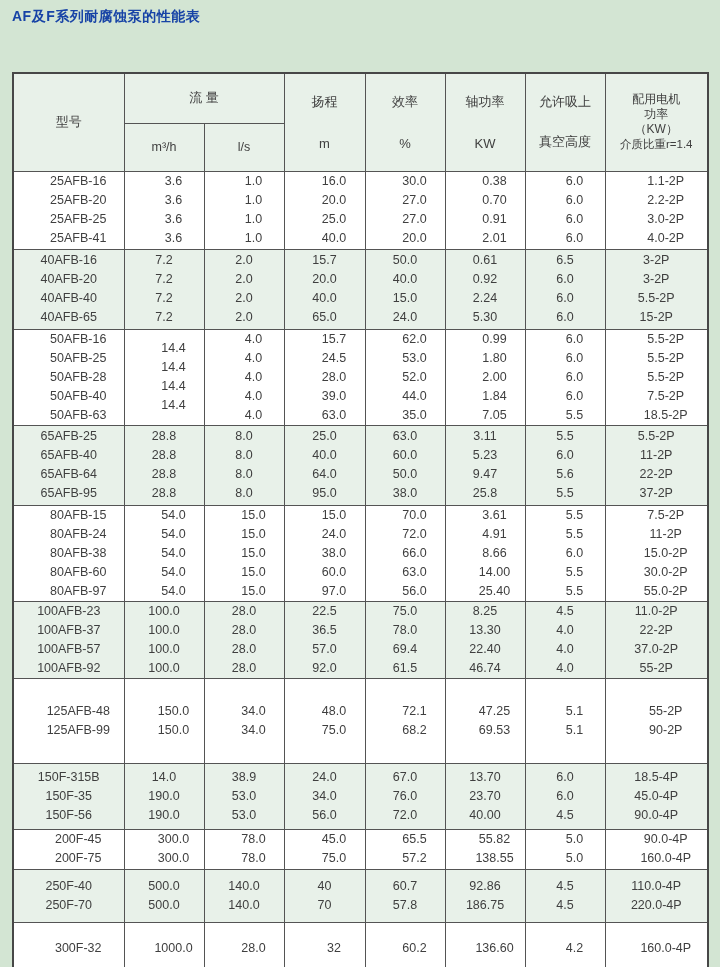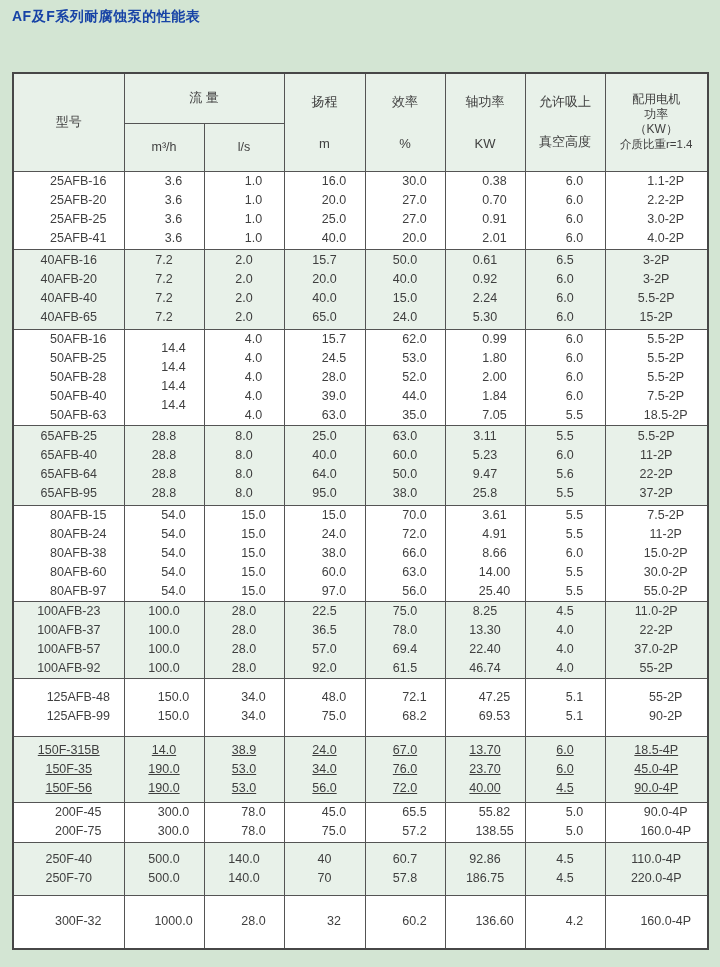--- a/index.html
+++ b/index.html
@@ -425,21 +425,21 @@
             <div class="ln">4.0</div>
             <div class="ln">4.0</div>
           </td>
           <td>
             <div class="ln">11.0-2P</div>
             <div class="ln">22-2P</div>
             <div class="ln">37.0-2P</div>
             <div class="ln">55-2P</div>
           </td>
         </tr>
-        <tr class="g-white" style="height: 58px;">
+        <tr class="g-white" style="height: 85px;">
           <td>
             <div class="ln">125AFB-48</div>
             <div class="ln">125AFB-99</div>
           </td>
           <td>
             <div class="ln">150.0</div>
             <div class="ln">150.0</div>
           </td>
           <td>
             <div class="ln">34.0</div>
@@ -459,21 +459,21 @@
           </td>
           <td>
             <div class="ln">5.1</div>
             <div class="ln">5.1</div>
           </td>
           <td>
             <div class="ln">55-2P</div>
             <div class="ln">90-2P</div>
           </td>
         </tr>
-        <tr class="g-green" style="height: 66px; text-decoration: underline;">
+        <tr class="g-green" style="height: 66px;">
           <td>
             <div class="ln">150F-315B</div>
             <div class="ln">150F-35</div>
             <div class="ln">150F-56</div>
           </td>
           <td>
             <div class="ln">14.0</div>
             <div class="ln">190.0</div>
             <div class="ln">190.0</div>
           </td>

